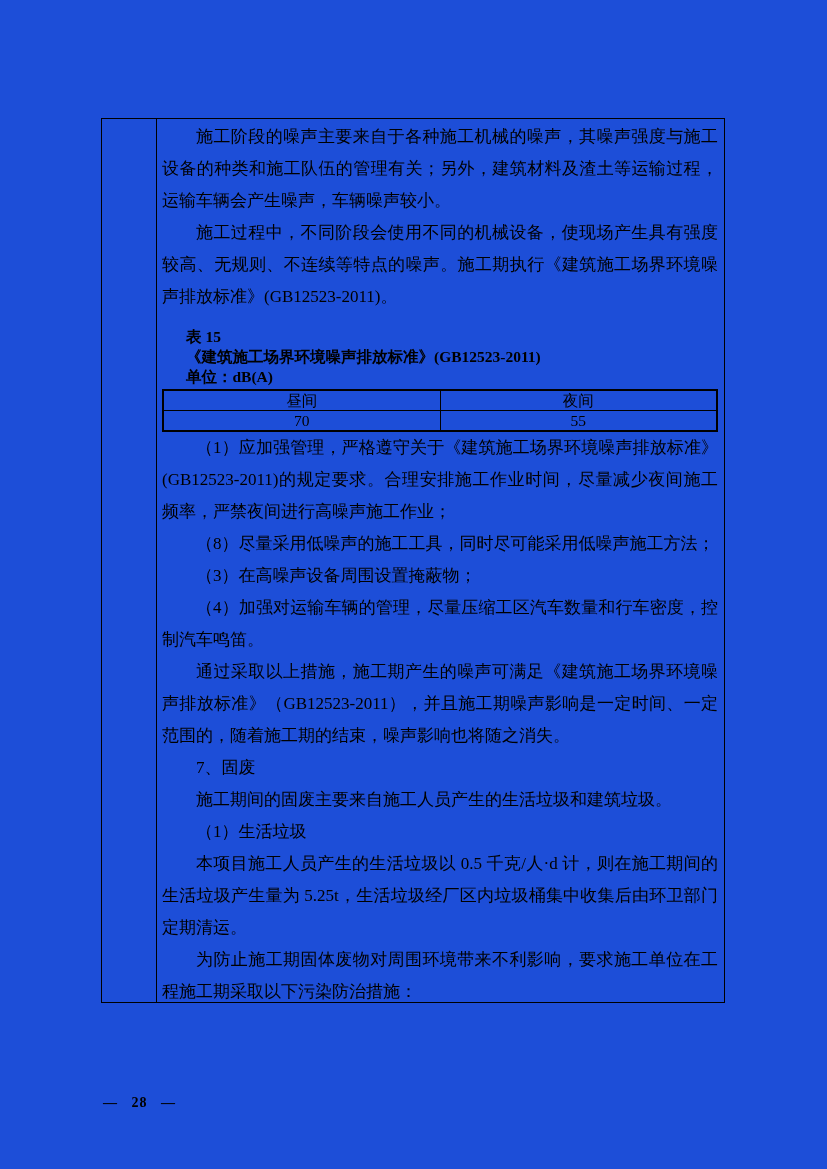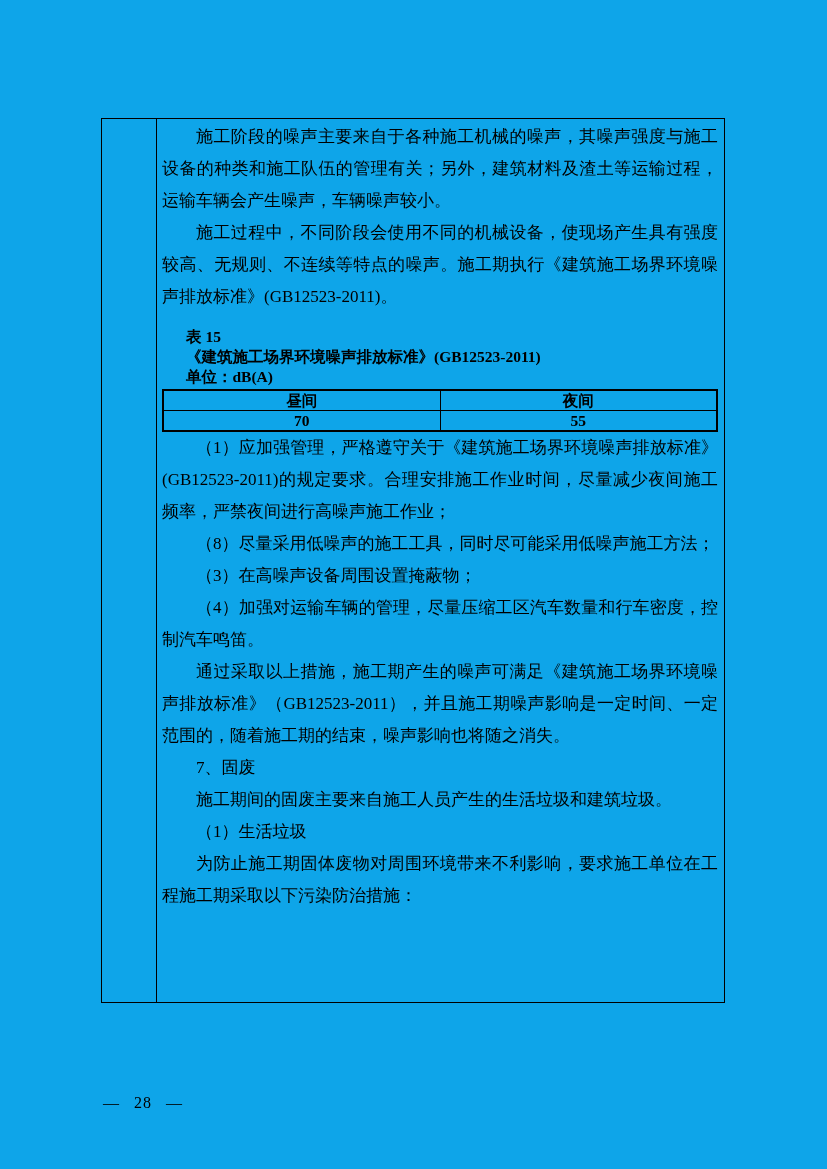--- a/index.html
+++ b/index.html
@@ -4,21 +4,21 @@
 <style>
   html, body {
     margin: 0;
     padding: 0;
     background: #ffffff;
   }
   .page {
     position: relative;
     width: 827px;
     height: 1169px;
-    background: #0ea5e9;
+    background: #1d4ed8;
     font-family: "Liberation Serif", serif;
     color: #000000;
     overflow: hidden;
   }
   .outer-table {
     position: absolute;
     left: 101px;
     top: 118px;
     width: 624px;
     height: 885px;
@@ -60,34 +60,35 @@
     width: 100%;
     border-collapse: collapse;
     border: 2.5px solid #000000;
     table-layout: fixed;
     margin-top: 2px;
   }
   .noise-table th,
   .noise-table td {
     border: 1px solid #000000;
     text-align: center;
-    font-weight: bold;
+    font-weight: normal;
     font-size: 15.5px;
     height: 19px;
     line-height: 19px;
     padding: 0;
   }
   .page-footer {
     position: absolute;
     left: 103px;
     top: 1093px;
-    font-size: 16px;
+    font-size: 14px;
     line-height: 20px;
     word-spacing: 9px;
     letter-spacing: 1px;
+    font-weight: bold;
   }
 </style>
 </head>
 <body>
 
 <div class="page">
 
   <div class="outer-table">
     <div class="label-col"></div>
 
@@ -125,20 +126,21 @@
       <p>（4）加强对运输车辆的管理，尽量压缩工区汽车数量和行车密度，控制汽车鸣笛。</p>
 
       <p>通过采取以上措施，施工期产生的噪声可满足《建筑施工场界环境噪声排放标准》（GB12523-2011），并且施工期噪声影响是一定时间、一定范围的，随着施工期的结束，噪声影响也将随之消失。</p>
 
       <p>7、固废</p>
 
       <p>施工期间的固废主要来自施工人员产生的生活垃圾和建筑垃圾。</p>
 
       <p>（1）生活垃圾</p>
 
+      <p>本项目施工人员产生的生活垃圾以 0.5 千克/人·d 计，则在施工期间的生活垃圾产生量为 5.25t，生活垃圾经厂区内垃圾桶集中收集后由环卫部门定期清运。</p>
 
 
       <p>为防止施工期固体废物对周围环境带来不利影响，要求施工单位在工程施工期采取以下污染防治措施：</p>
 
     </div>
   </div>
 
   <div class="page-footer">— 28 —</div>
 
 </div>

